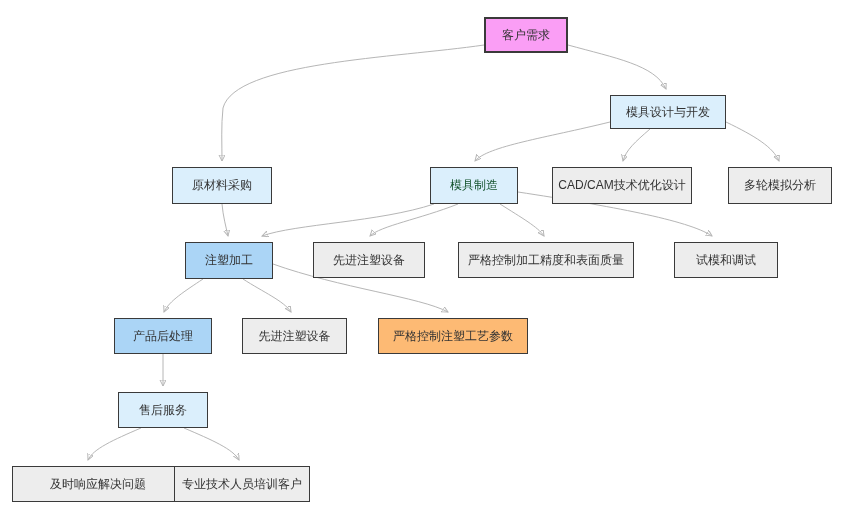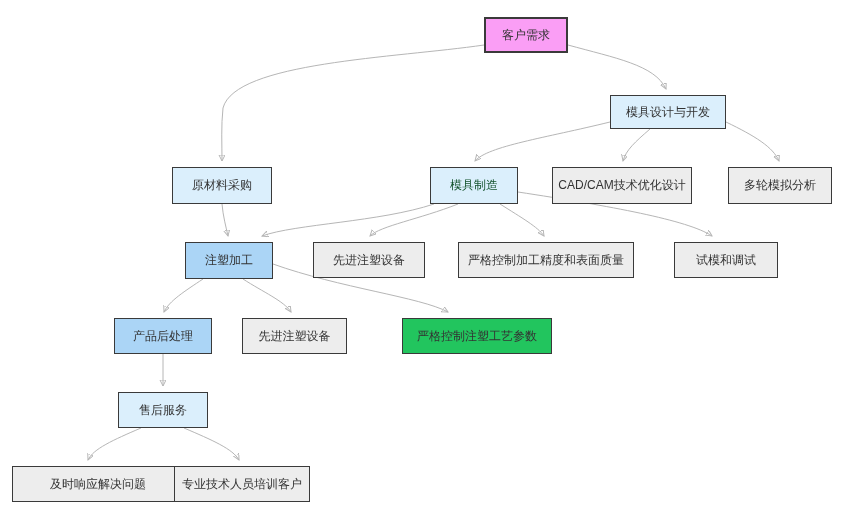--- a/index.html
+++ b/index.html
@@ -115,21 +115,21 @@
     </div>
   <div class="node" id="n-trial-mold" style="background: rgb(237, 237, 237); color: rgb(51, 51, 51);">
       <span>试模和调试</span>
     </div>
   <div class="node" id="n-post-processing" style="background: rgb(171, 213, 246); color: rgb(51, 51, 51);">
       <span>产品后处理</span>
     </div>
   <div class="node" id="n-advanced-equipment" style="background: rgb(237, 237, 237); color: rgb(51, 51, 51);">
       <span>先进注塑设备</span>
     </div>
-  <div class="node" id="n-strict-params" style="background: #22c55e; color: rgb(51, 51, 51); margin-left: 24px;">
+  <div class="node" id="n-strict-params" style="background: #fdba74; color: rgb(51, 51, 51);">
       <span>严格控制注塑工艺参数</span>
     </div>
   <div class="node" id="n-after-sales" style="background: rgb(219, 239, 252); color: rgb(51, 51, 51);">
       <span>售后服务</span>
     </div>
   <div class="node" id="n-timely-response" style="background: rgb(237, 237, 237); color: rgb(51, 51, 51);">
       <span>及时响应解决问题</span>
     </div>
   <div class="node" id="n-training" style="background: rgb(237, 237, 237); color: rgb(51, 51, 51);">
       <span>专业技术人员培训客户</span>

